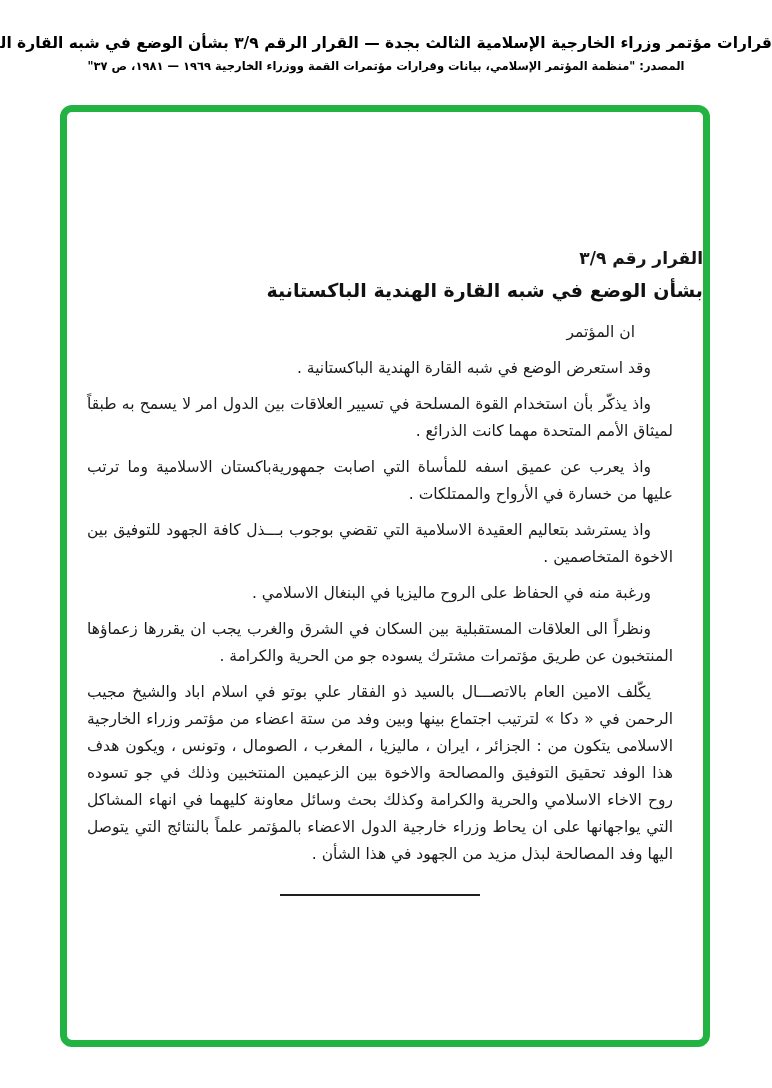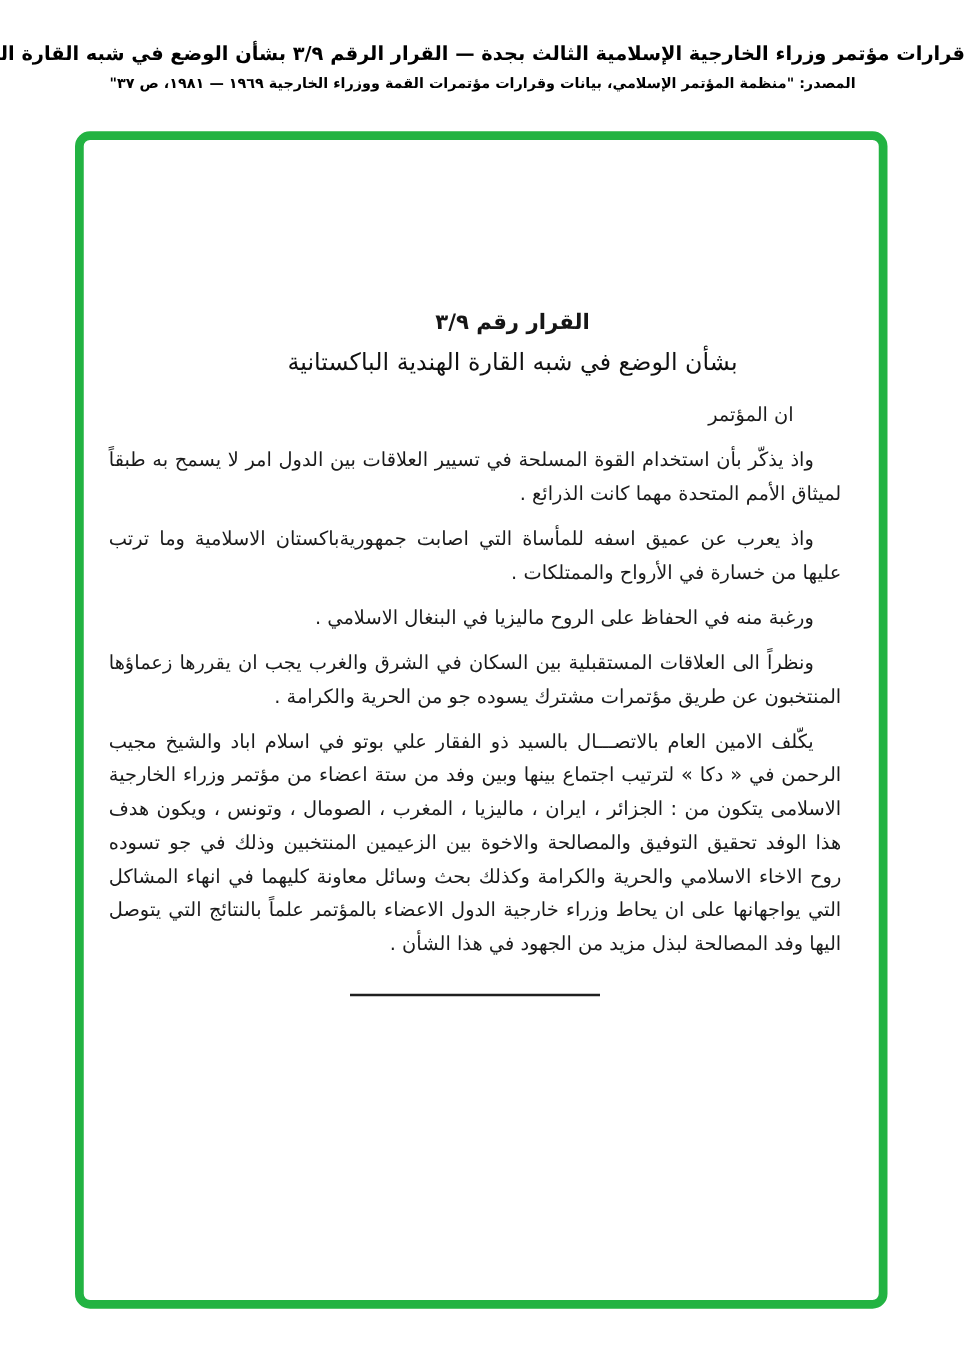--- a/index.html
+++ b/index.html
@@ -14,23 +14,23 @@
   
   .frame{
     position:absolute;left:60px;top:105px;width:636px;height:928px;
     border:7px solid var(--frame-green,#22b342);
     border-radius:12px;background:#ffffff;
   }
   .doc{
     position:absolute;top:0;left:0;right:0;bottom:0;
     padding:0 30px 0 20px;direction:rtl;unicode-bidi:embed;
   }
-  .doc-heading{margin-top:136px;text-align:center;transform:translateX(30px);}
+  .doc-heading{margin-top:136px;text-align:right;transform:translateX(30px);}
   .doc-title{font-size:17px;font-weight:bold;color:#161616;}
-  .doc-subtitle{font-size:19px;font-weight:normal;margin-top:11px;color:#111;}
+  .doc-subtitle{font-size:19px;font-weight:bold;margin-top:11px;color:#111;}
   .doc-body{margin-top:18px;font-size:15.5px;line-height:27px;text-align:justify;color:#1b1b1b;}
   .doc-body p{margin:9px 0 0 0;text-indent:22px;}
   .doc-body p.intro{text-indent:38px;text-align:right;}
   .end-rule{border:none;border-top:2px solid #1f1f1f;width:200px;margin:26px auto 0;}
 </style>
 </head>
 <body>
 
 <div class="page">
 
@@ -42,22 +42,24 @@
   <div class="frame">
     <div class="doc">
 
       <div class="doc-heading">
         <div class="doc-title">القرار رقم ٣/٩</div>
         <div class="doc-subtitle">بشأن الوضع في شبه القارة الهندية الباكستانية</div>
       </div>
 
       <div class="doc-body">
         <p class="intro">ان المؤتمر</p>
+        <p>وقد استعرض الوضع في شبه القارة الهندية الباكستانية .</p>
         <p>واذ يذكّر بأن استخدام القوة المسلحة في تسيير العلاقات بين الدول امر لا يسمح به طبقاً لميثاق الأمم المتحدة مهما كانت الذرائع .</p>
         <p>واذ يعرب عن عميق اسفه للمأساة التي اصابت جمهوريةباكستان الاسلامية وما ترتب عليها من خسارة في الأرواح والممتلكات .</p>
+        <p>واذ يسترشد بتعاليم العقيدة الاسلامية التي تقضي بوجوب بـــذل كافة الجهود للتوفيق بين الاخوة المتخاصمين .</p>
         <p>ورغبة منه في الحفاظ على الروح ماليزيا في البنغال الاسلامي .</p>
         <p>ونظراً الى العلاقات المستقبلية بين السكان في الشرق والغرب يجب ان يقررها زعماؤها المنتخبون عن طريق مؤتمرات مشترك يسوده جو من الحرية والكرامة .</p>
         <p>يكّلف الامين العام بالاتصـــال بالسيد ذو الفقار علي بوتو في اسلام اباد والشيخ مجيب الرحمن في « دكا » لترتيب اجتماع بينها وبين وفد من ستة اعضاء من مؤتمر وزراء الخارجية الاسلامى يتكون من : الجزائر ، ايران ، ماليزيا ، المغرب ، الصومال ، وتونس ، ويكون هدف هذا الوفد تحقيق التوفيق والمصالحة والاخوة بين الزعيمين المنتخبين وذلك في جو تسوده روح الاخاء الاسلامي والحرية والكرامة وكذلك بحث وسائل معاونة كليهما في انهاء المشاكل التي يواجهانها على ان يحاط وزراء خارجية الدول الاعضاء بالمؤتمر علماً بالنتائج التي يتوصل اليها وفد المصالحة لبذل مزيد من الجهود في هذا الشأن .</p>
       </div>
 
       <hr class="end-rule">
 
     </div>
   </div>
 

